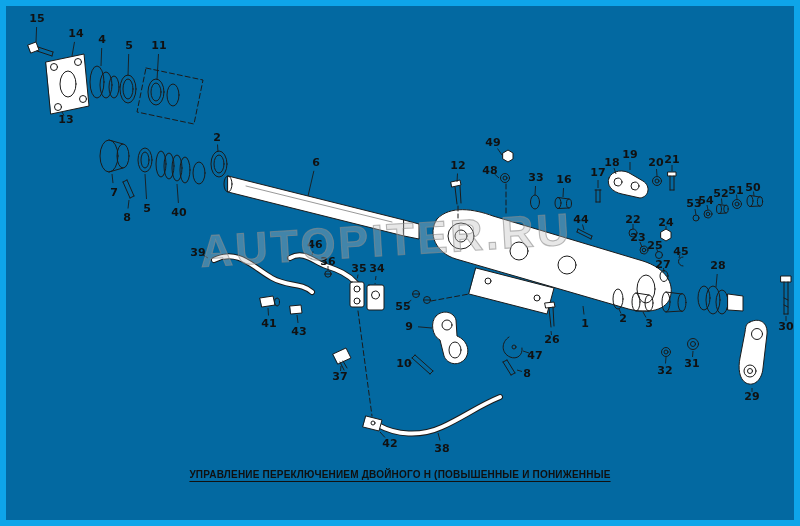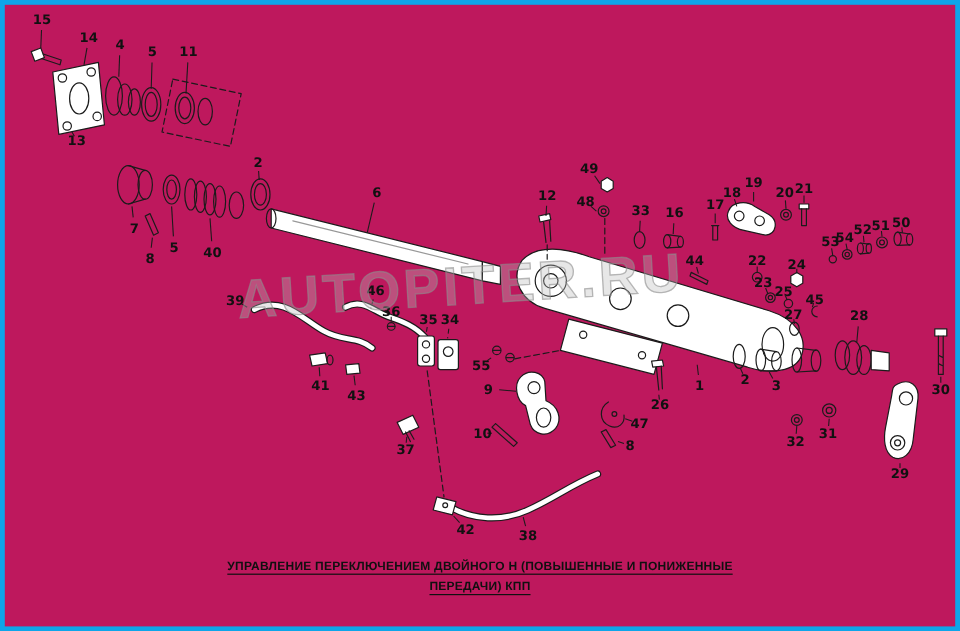--- a/index.html
+++ b/index.html
@@ -1,20 +1,20 @@
 <!DOCTYPE html>
 <html><head>
 <meta charset="utf-8">
 <style>
   html,body{margin:0;padding:0}
   body{
     width:800px;height:526px;position:relative;overflow:hidden;
     background:#fdfdfd;font-family:"Liberation Sans",sans-serif;
   }
-  .page{position:absolute;inset:0;border:4px solid #0ea5e9;background:#be185d}
+  .page{position:absolute;inset:0;border:6px solid #0ea5e9;background:#0369a1}
   .diagram-area{position:absolute;left:0;top:0;width:800px;height:455px}
   #diagram-svg{position:absolute;left:0;top:0}
 
   
   .part{stroke:#1b1b1b;fill:none;stroke-width:1;stroke-linecap:round;stroke-linejoin:round}
   .wfill{fill:#fff}
   .dash{stroke-dasharray:5 3}
   .hose-outer{stroke:#1b1b1b;stroke-width:6;fill:none;stroke-linecap:round}
   .hose-inner{stroke:#fff;stroke-width:4;fill:none;stroke-linecap:round}
   .leader{stroke:#1b1b1b;stroke-width:0.9;fill:none}
@@ -428,15 +428,14 @@
           <line x1="434.0" y1="434.5" x2="432" y2="427" class="leader"></line>
           <text x="436" y="446" class="callout">38</text>
         </g>
     </svg>
 
     <div class="watermark">AUTOPITER.RU</div>
   </div>
 
   <div class="caption">
     <div>УПРАВЛЕНИЕ ПЕРЕКЛЮЧЕНИЕМ ДВОЙНОГО Н (ПОВЫШЕННЫЕ И ПОНИЖЕННЫЕ</div>
-    <div>ПЕРЕДАЧИ) КПП</div>
   </div>
 </div>
 
 </body></html>

